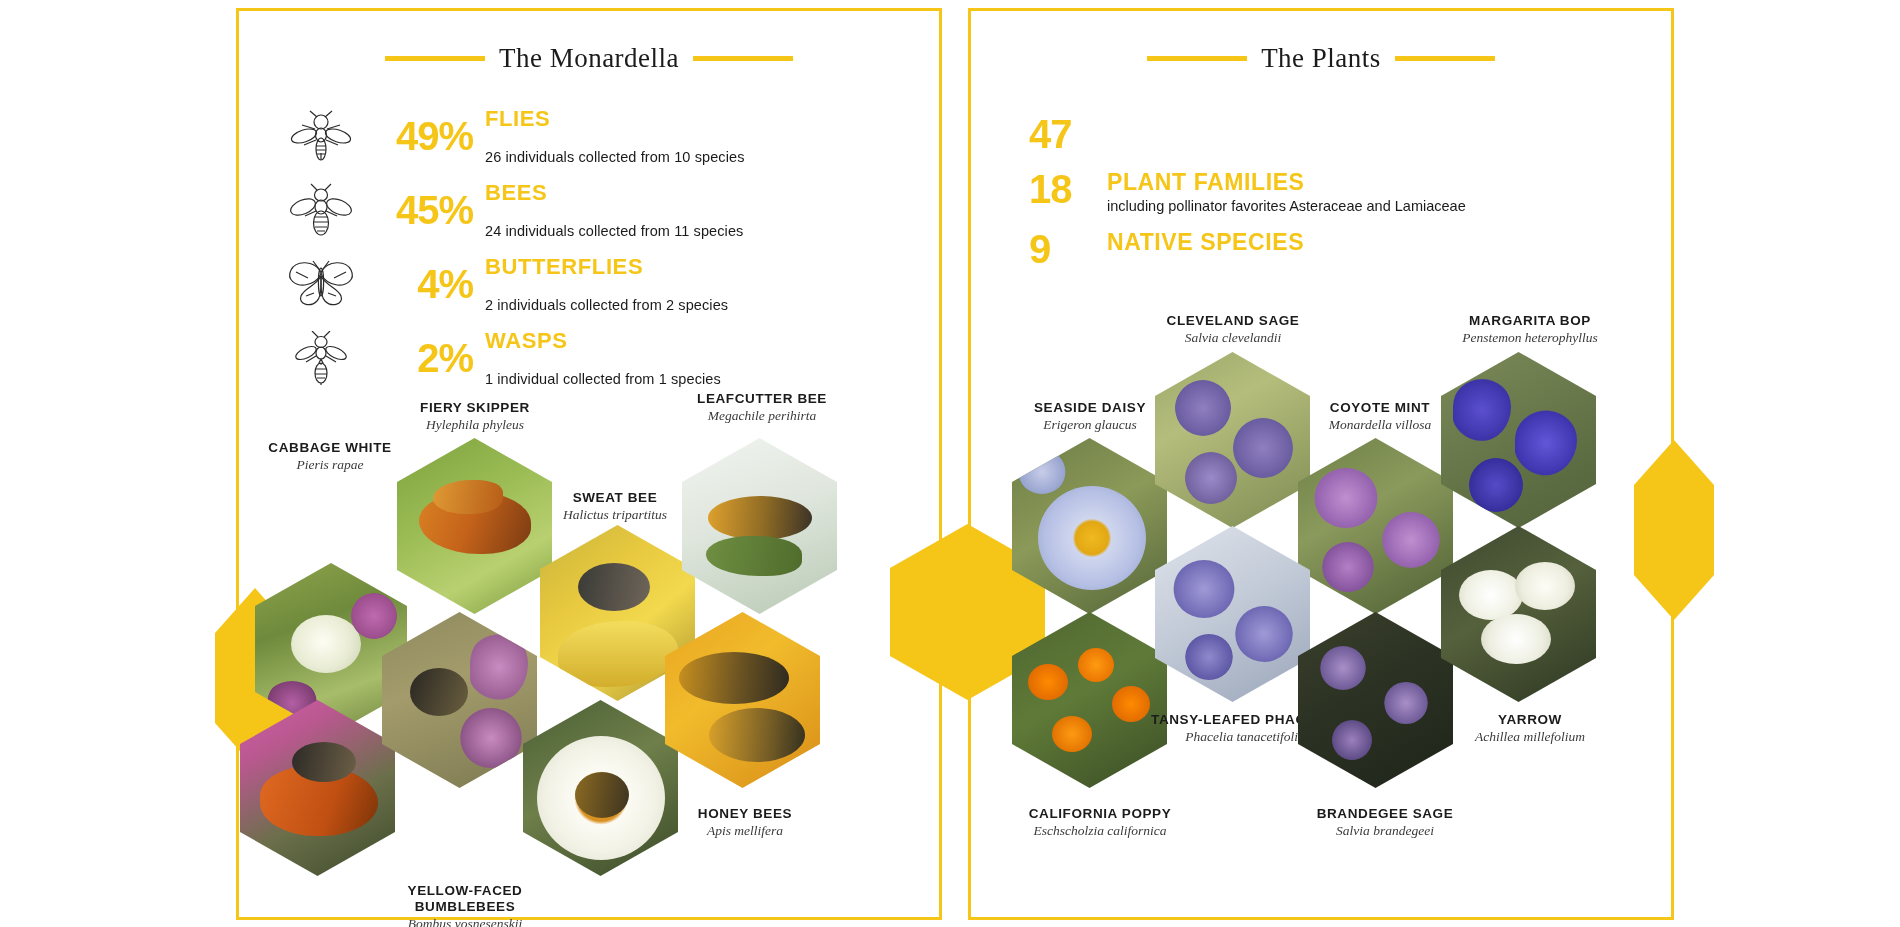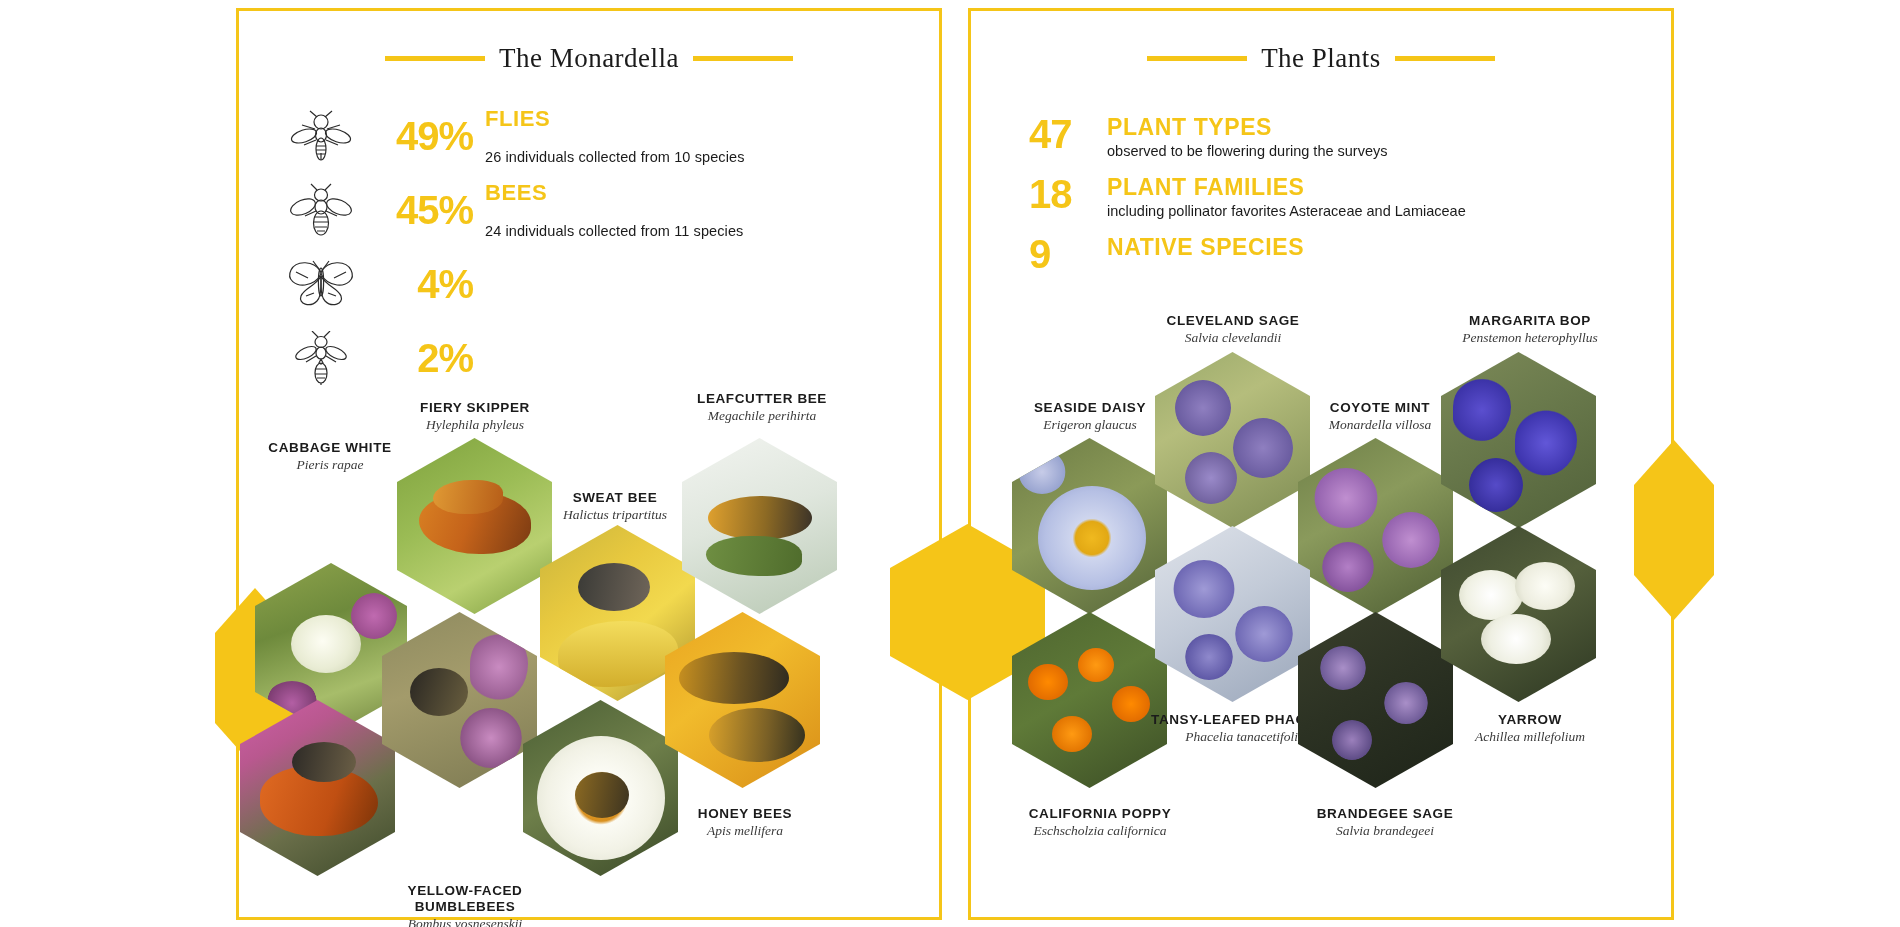--- a/index.html
+++ b/index.html
@@ -229,57 +229,61 @@
             <path d="M37 14 C30 2, 12 2, 7 12 C2 22, 12 28, 21 27 C28 26, 34 22, 37 16 Z"></path>
             <path d="M37 14 C44 2, 62 2, 67 12 C72 22, 62 28, 53 27 C46 26, 40 22, 37 16 Z"></path>
             <path d="M37 18 C32 28, 20 30, 17 38 C14 46, 26 50, 33 43 C36 40, 37 32, 37 26 Z"></path>
             <path d="M37 18 C42 28, 54 30, 57 38 C60 46, 48 50, 41 43 C38 40, 37 32, 37 26 Z"></path>
             <ellipse cx="37" cy="24" rx="2.6" ry="14"></ellipse>
             <path d="M35 11 L29 3 M39 11 L45 3"></path>
             <path d="M12 14 L24 20 M62 14 L50 20 M22 38 L30 35 M52 38 L44 35"></path>
           </svg>
         </div>
         <div class="stat-pct">4%</div>
+        <div class="stat-text">
+          <div class="stat-name">BUTTERFLIES</div>
+          <div class="stat-desc">2 individuals collected from 2 species</div>
+        </div>
       </div>
 
       <div class="stat-row">
         <div class="stat-icon">
           <svg width="62" height="54" viewBox="0 0 62 54" fill="none" stroke="#2b2b2b" stroke-width="1.2">
             <ellipse cx="31" cy="11" rx="6" ry="5.5"></ellipse>
             <ellipse cx="31" cy="22" rx="5" ry="6"></ellipse>
             <path d="M31 28 L29 32 L31 33 L33 32 Z"></path>
             <ellipse cx="31" cy="42" rx="6" ry="10"></ellipse>
             <path d="M25 38 h12 M25 43 h12 M27 47 h8"></path>
             <ellipse cx="16" cy="22" rx="11" ry="5" transform="rotate(-25 16 22)"></ellipse>
             <ellipse cx="46" cy="22" rx="11" ry="5" transform="rotate(25 46 22)"></ellipse>
             <path d="M28 6 L22 0 M34 6 L40 0"></path>
             <path d="M26 25 L16 31 M36 25 L46 31"></path>
             <path d="M31 52 L31 54"></path>
           </svg>
         </div>
         <div class="stat-pct">2%</div>
+        <div class="stat-text">
+          <div class="stat-name">WASPS</div>
+          <div class="stat-desc">1 individual collected from 1 species</div>
+        </div>
       </div>
 
     </div>
   </div>
 
   <div class="panel" id="panel-right">
     <div class="panel-title-wrap">
       <div class="rule"></div>
       <div class="panel-title">The Plants</div>
       <div class="rule"></div>
     </div>
 
     <div class="pstats">
       <div class="pstat-row">
         <div class="pstat-num">47</div>
-        <div>
-          <div class="pstat-name">PLANT TYPES</div>
-          <div class="pstat-desc">observed to be flowering during the surveys</div>
-        </div>
       </div>
       <div class="pstat-row">
         <div class="pstat-num">18</div>
         <div>
           <div class="pstat-name">PLANT FAMILIES</div>
           <div class="pstat-desc">including pollinator favorites Asteraceae and Lamiaceae</div>
         </div>
       </div>
       <div class="pstat-row">
         <div class="pstat-num">9</div>

